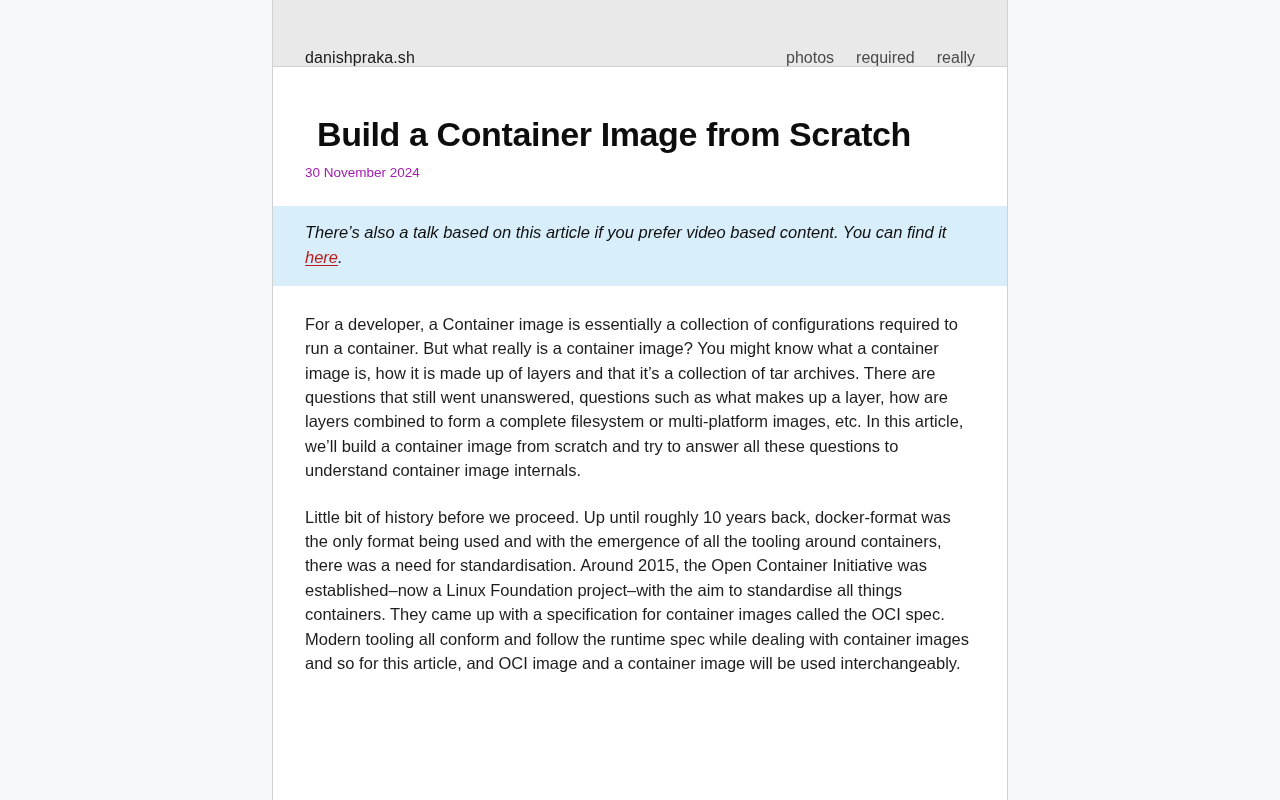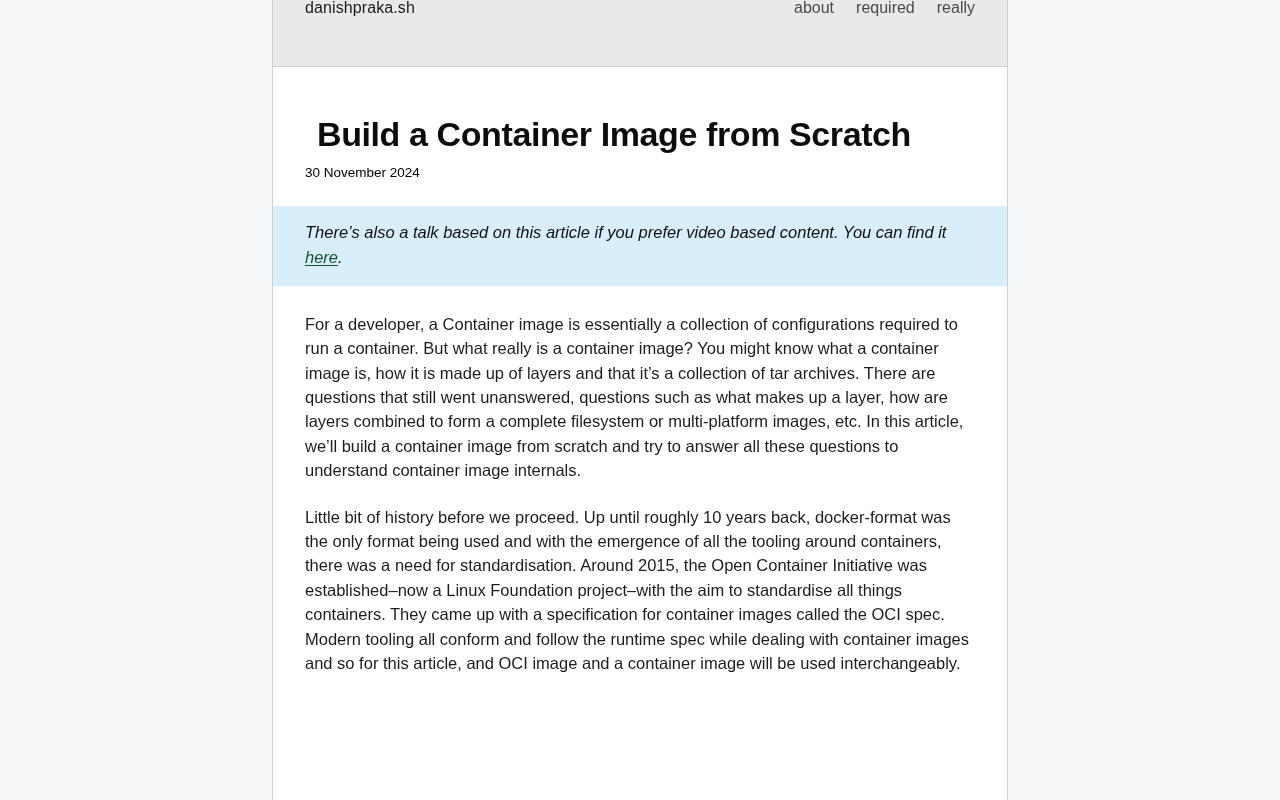--- a/index.html
+++ b/index.html
@@ -31,21 +31,21 @@
     border-right: 1px solid #cfd1d4;
     min-height: 800px;
   }
 
   
   .site-header {
     background: #e9e9e9;
     border-bottom: 1px solid #cfd1d4;
     height: 67px;
     display: flex;
-    align-items: flex-start;
+    align-items: flex-end;
     justify-content: space-between;
     padding: 0 32px;
   }
   .site-logo {
     font-size: 16px;
     color: #1a1a1a;
     letter-spacing: 0.1px;
     text-decoration: none;
     line-height: 1;
   }
@@ -69,38 +69,38 @@
     margin: 12px;
     font-size: 34px;
     font-weight: 800;
     letter-spacing: -0.4px;
     color: #0d0d0d;
     line-height: 1.15;
   }
   .post-date {
     margin: 12px 0 0 0;
     font-size: 13.5px;
-    color: #000000;
+    color: #a21caf;
     line-height: 1;
   }
 
   
   .callout {
     background: #d9eefb;
     padding: 14px 32px 16px 32px;
   }
   .callout p {
     margin: 0;
     font-style: italic;
     font-size: 16.5px;
     line-height: 1.52;
     color: #101010;
   }
   .callout a {
-    color: #14532d;
+    color: #b91c1c;
     text-decoration: underline;
     text-underline-offset: 2px;
   }
 
   
   .prose {
     padding: 18px 32px 40px 32px;
   }
   .prose p {
     margin: 8px 0 22px 0;
@@ -120,21 +120,21 @@
 </style>
 </head>
 <body>
 
 <div class="page">
   <div class="container">
 
     <header class="site-header">
       <a class="site-logo" href="#">danishpraka.sh</a>
       <nav class="site-nav">
-        <a class="nav-link" href="#">about</a>
+        <a class="nav-link" href="#">photos</a>
         <a class="nav-link" href="#">required</a>
         <a class="nav-link" href="#">really</a>
       </nav>
     </header>
 
     <div class="article-head">
       <h1 class="post-title">Build a Container Image from Scratch</h1>
       <p class="post-date">30 November 2024</p>
     </div>
 

